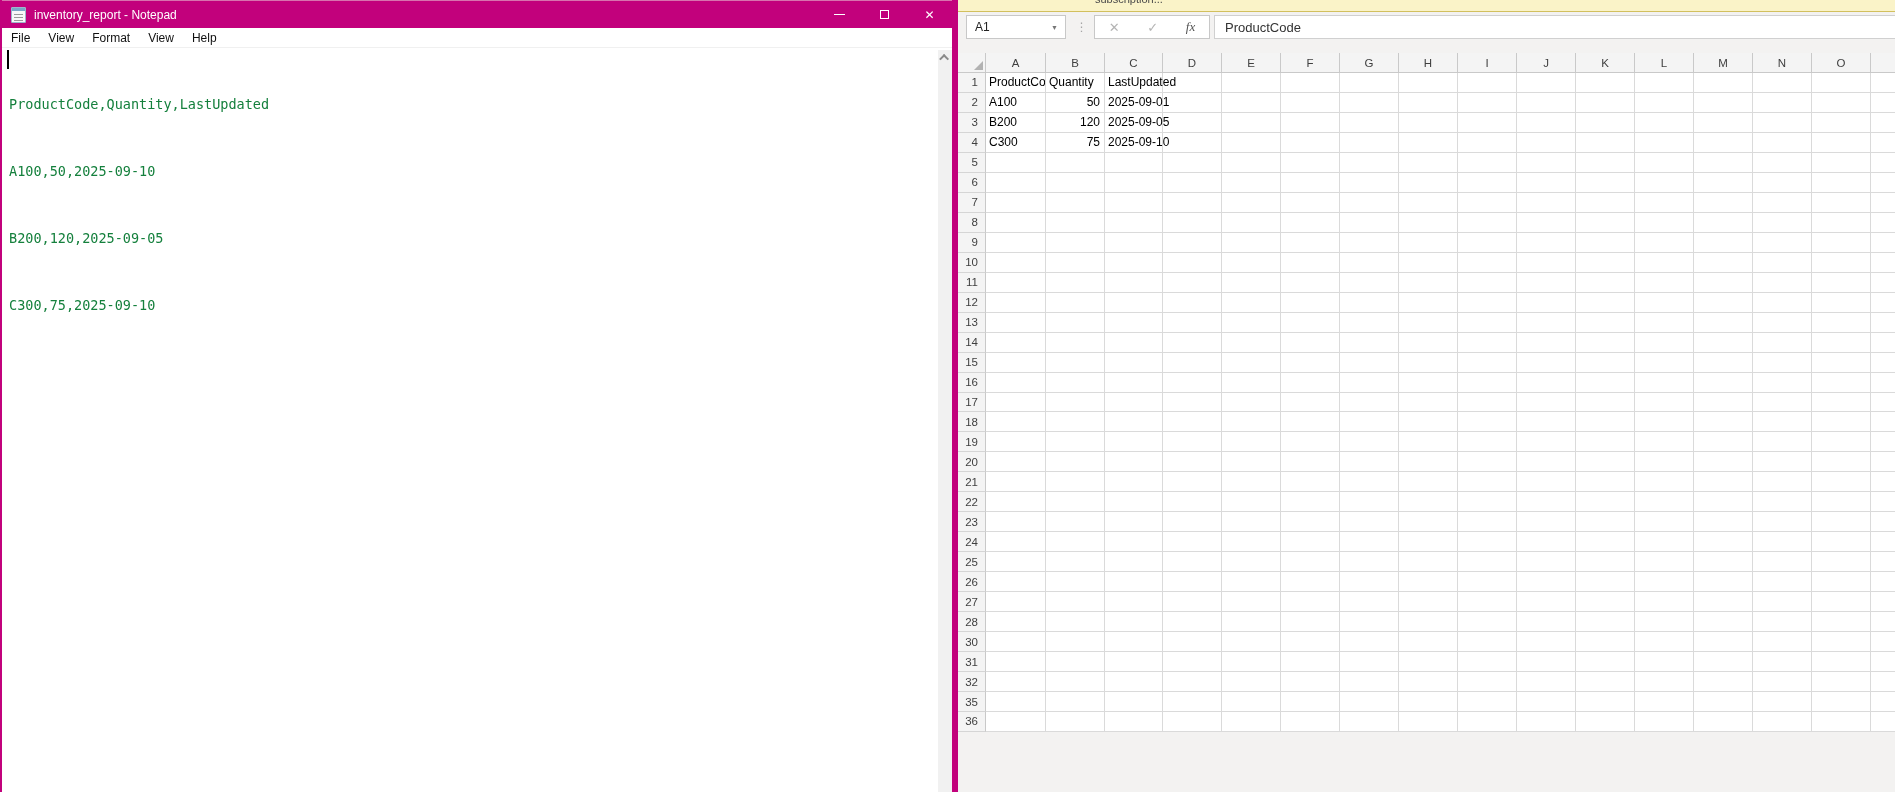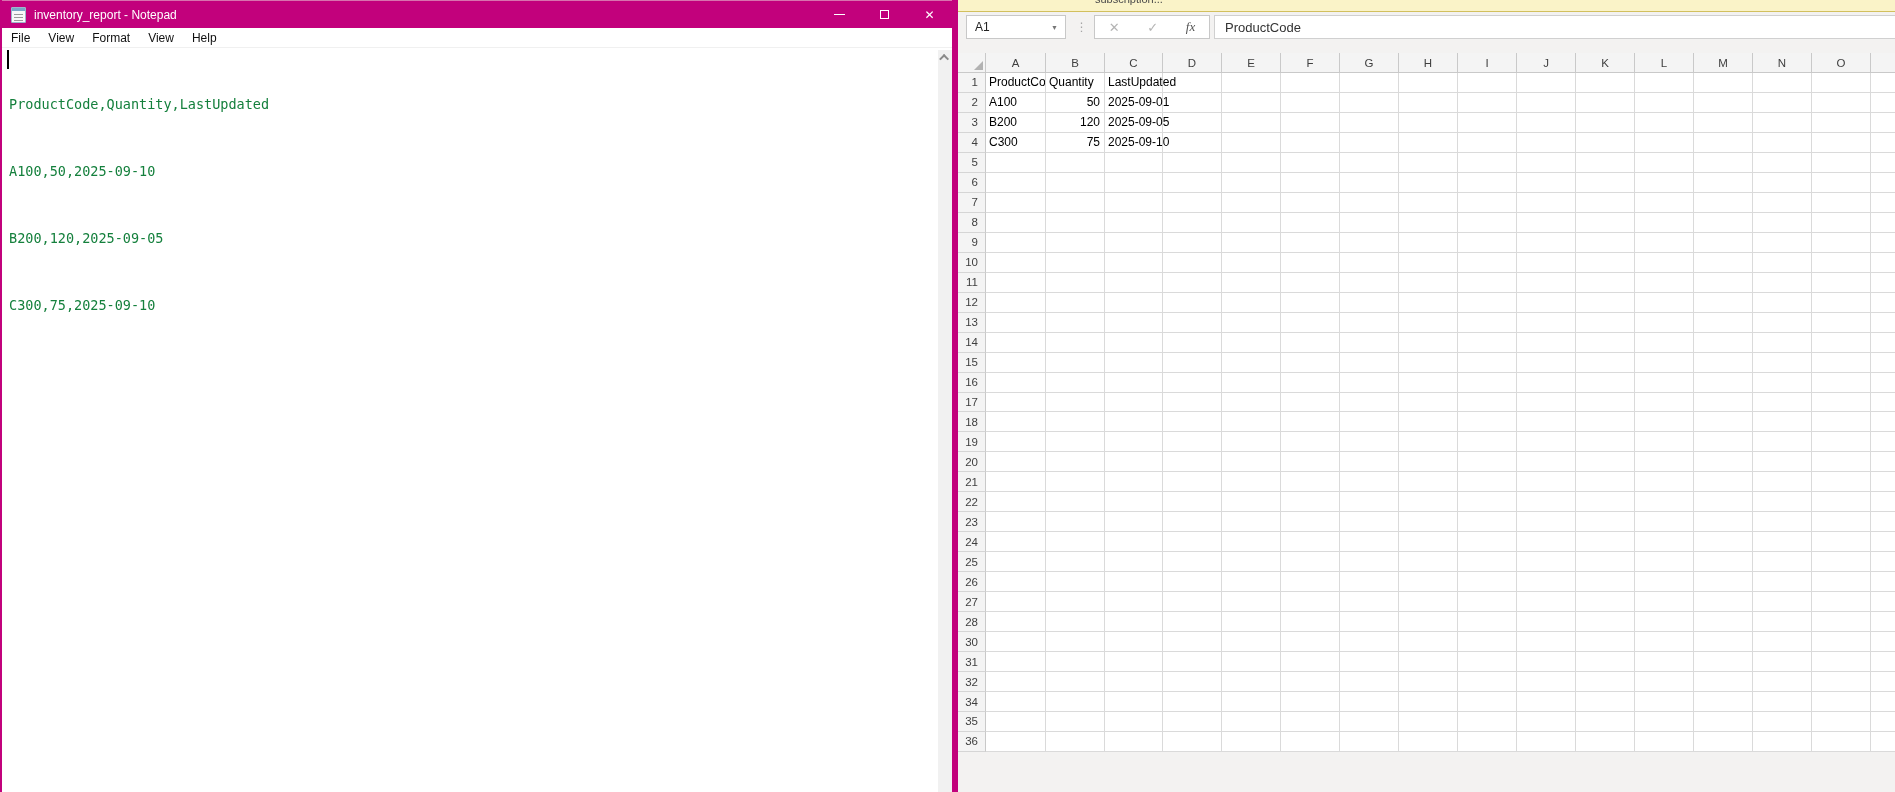--- a/index.html
+++ b/index.html
@@ -798,39 +798,20 @@
         <div class="xl-cell" style="width: 59px;"></div>
         <div class="xl-cell" style="width: 59px;"></div>
         <div class="xl-cell" style="width: 59px;"></div>
         <div class="xl-cell" style="width: 59px;"></div>
         <div class="xl-cell" style="width: 59px;"></div>
         <div class="xl-cell" style="width: 59px;"></div>
         <div class="xl-cell" style="width: 59px;"></div>
         <div class="xl-cell flex-fill"></div>
       </div>
       <div class="xl-row">
-        <div class="xl-rowhdr">34</div>
-        <div class="xl-cell" style="width: 60px;"></div>
-        <div class="xl-cell" style="width: 59px;"></div>
-        <div class="xl-cell" style="width: 58px;"></div>
-        <div class="xl-cell" style="width: 59px;"></div>
-        <div class="xl-cell" style="width: 59px;"></div>
-        <div class="xl-cell" style="width: 59px;"></div>
-        <div class="xl-cell" style="width: 59px;"></div>
-        <div class="xl-cell" style="width: 59px;"></div>
-        <div class="xl-cell" style="width: 59px;"></div>
-        <div class="xl-cell" style="width: 59px;"></div>
-        <div class="xl-cell" style="width: 59px;"></div>
-        <div class="xl-cell" style="width: 59px;"></div>
-        <div class="xl-cell" style="width: 59px;"></div>
-        <div class="xl-cell" style="width: 59px;"></div>
-        <div class="xl-cell" style="width: 59px;"></div>
-        <div class="xl-cell flex-fill"></div>
-      </div>
-      <div class="xl-row">
         <div class="xl-rowhdr">35</div>
         <div class="xl-cell" style="width: 60px;"></div>
         <div class="xl-cell" style="width: 59px;"></div>
         <div class="xl-cell" style="width: 58px;"></div>
         <div class="xl-cell" style="width: 59px;"></div>
         <div class="xl-cell" style="width: 59px;"></div>
         <div class="xl-cell" style="width: 59px;"></div>
         <div class="xl-cell" style="width: 59px;"></div>
         <div class="xl-cell" style="width: 59px;"></div>
         <div class="xl-cell" style="width: 59px;"></div>

